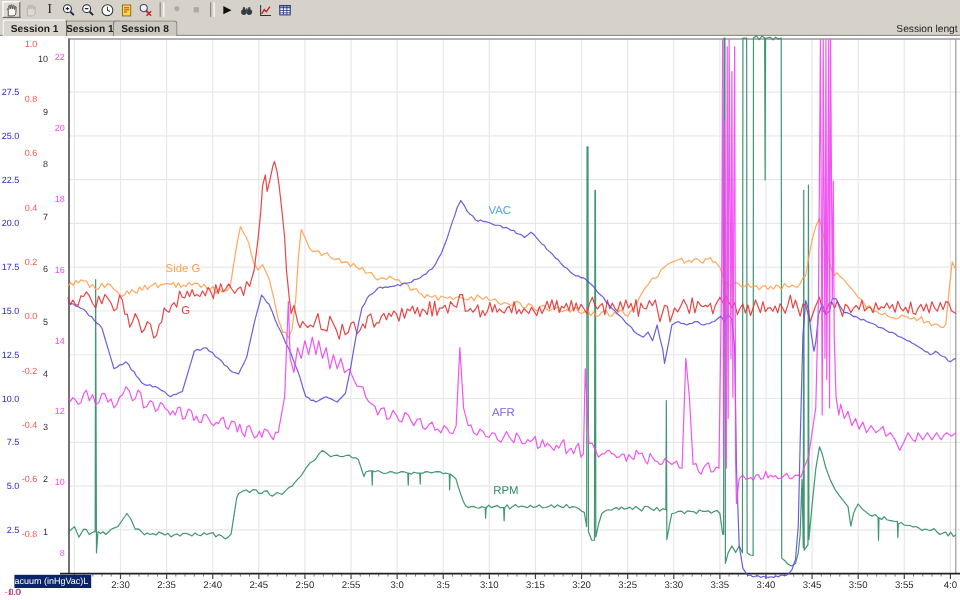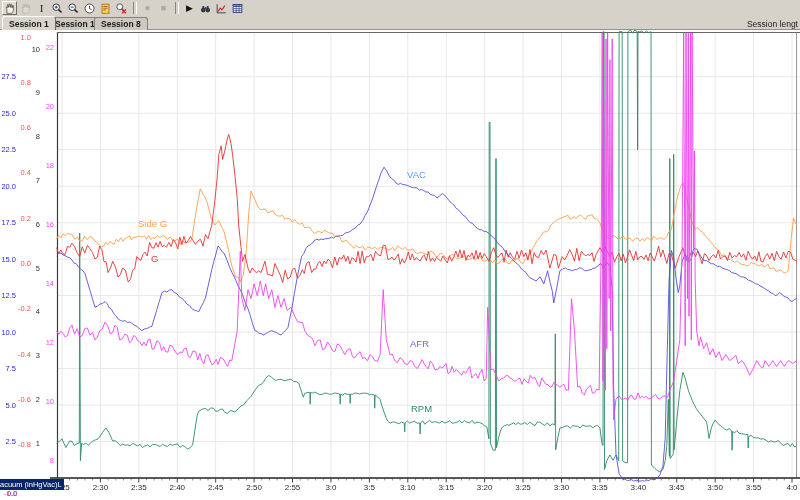--- a/index.html
+++ b/index.html
@@ -15,21 +15,21 @@
   .glyph{font-size:9px;line-height:1;}
   #session-length{position:absolute;right:2px;top:19px;font-size:8.5px;color:#1c1c1c;}
   
   #tabs{position:absolute;left:0;top:16px;width:800px;height:14px;border-bottom:1px solid #94908a;box-sizing:border-box;}
   .tab{position:absolute;top:1px;height:13px;padding:0 6px;font-size:8.5px;color:#1c1c1c;
        background:#cdc9c1;border:1px solid #86827c;border-bottom:none;border-radius:3px 3px 0 0;
        display:flex;align-items:center;box-sizing:border-box;font-weight:bold;}
   .tab.active{top:0;height:14px;background:#d9d5cd;border-color:#fdfdfd #6f6b63 #d9d5cd #fdfdfd;z-index:3;}
   
   #chart-svg{position:absolute;left:0;top:0;z-index:1;}
-  #chan-label{position:absolute;left:0;top:479px;background:#0a246a;color:#ffffff;font-size:7.5px;
+  #chan-label{position:absolute;left:12px;top:479px;background:#0a246a;color:#ffffff;font-size:7.5px;
               padding:1px 2px 1px 0;z-index:2;white-space:nowrap;}
   #bottom-values{position:absolute;left:0;top:489px;width:60px;font-size:7.5px;z-index:2;}
   #bottom-values .bv0{position:absolute;left:7px;}
   #bottom-values .bv1{position:absolute;left:4px;}
 </style>
 </head>
 <body>
 
 <div id="win">
   <div id="toolbar">

